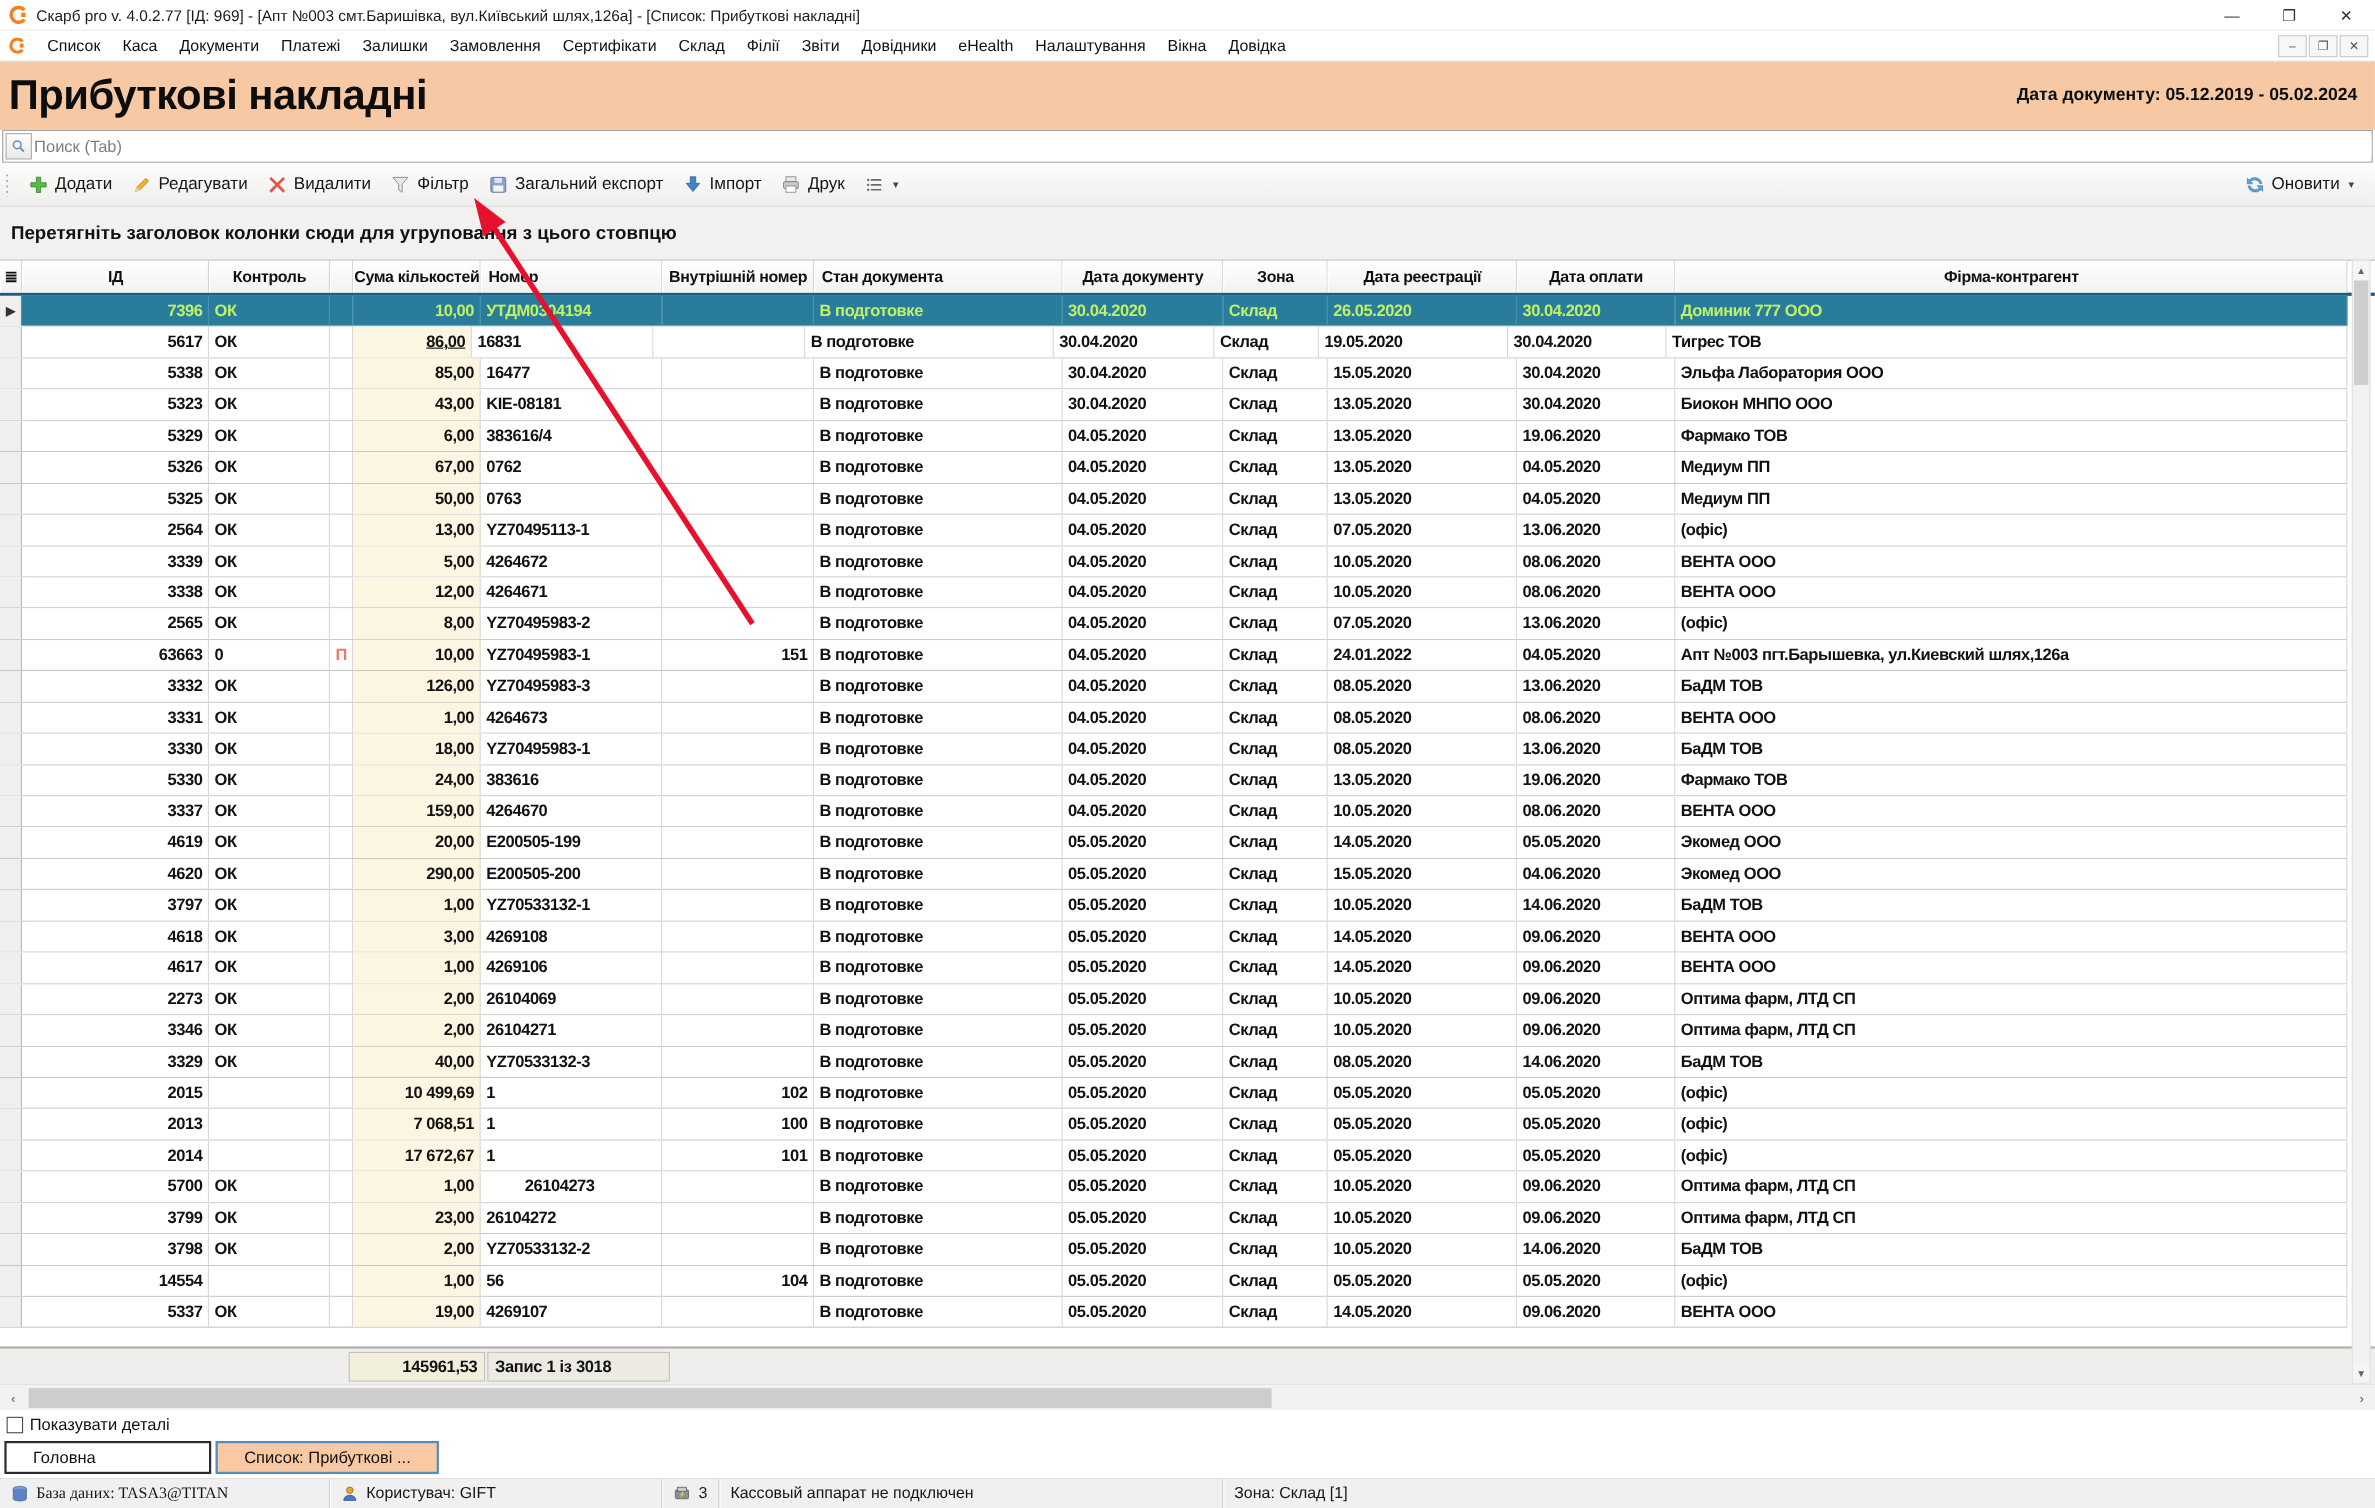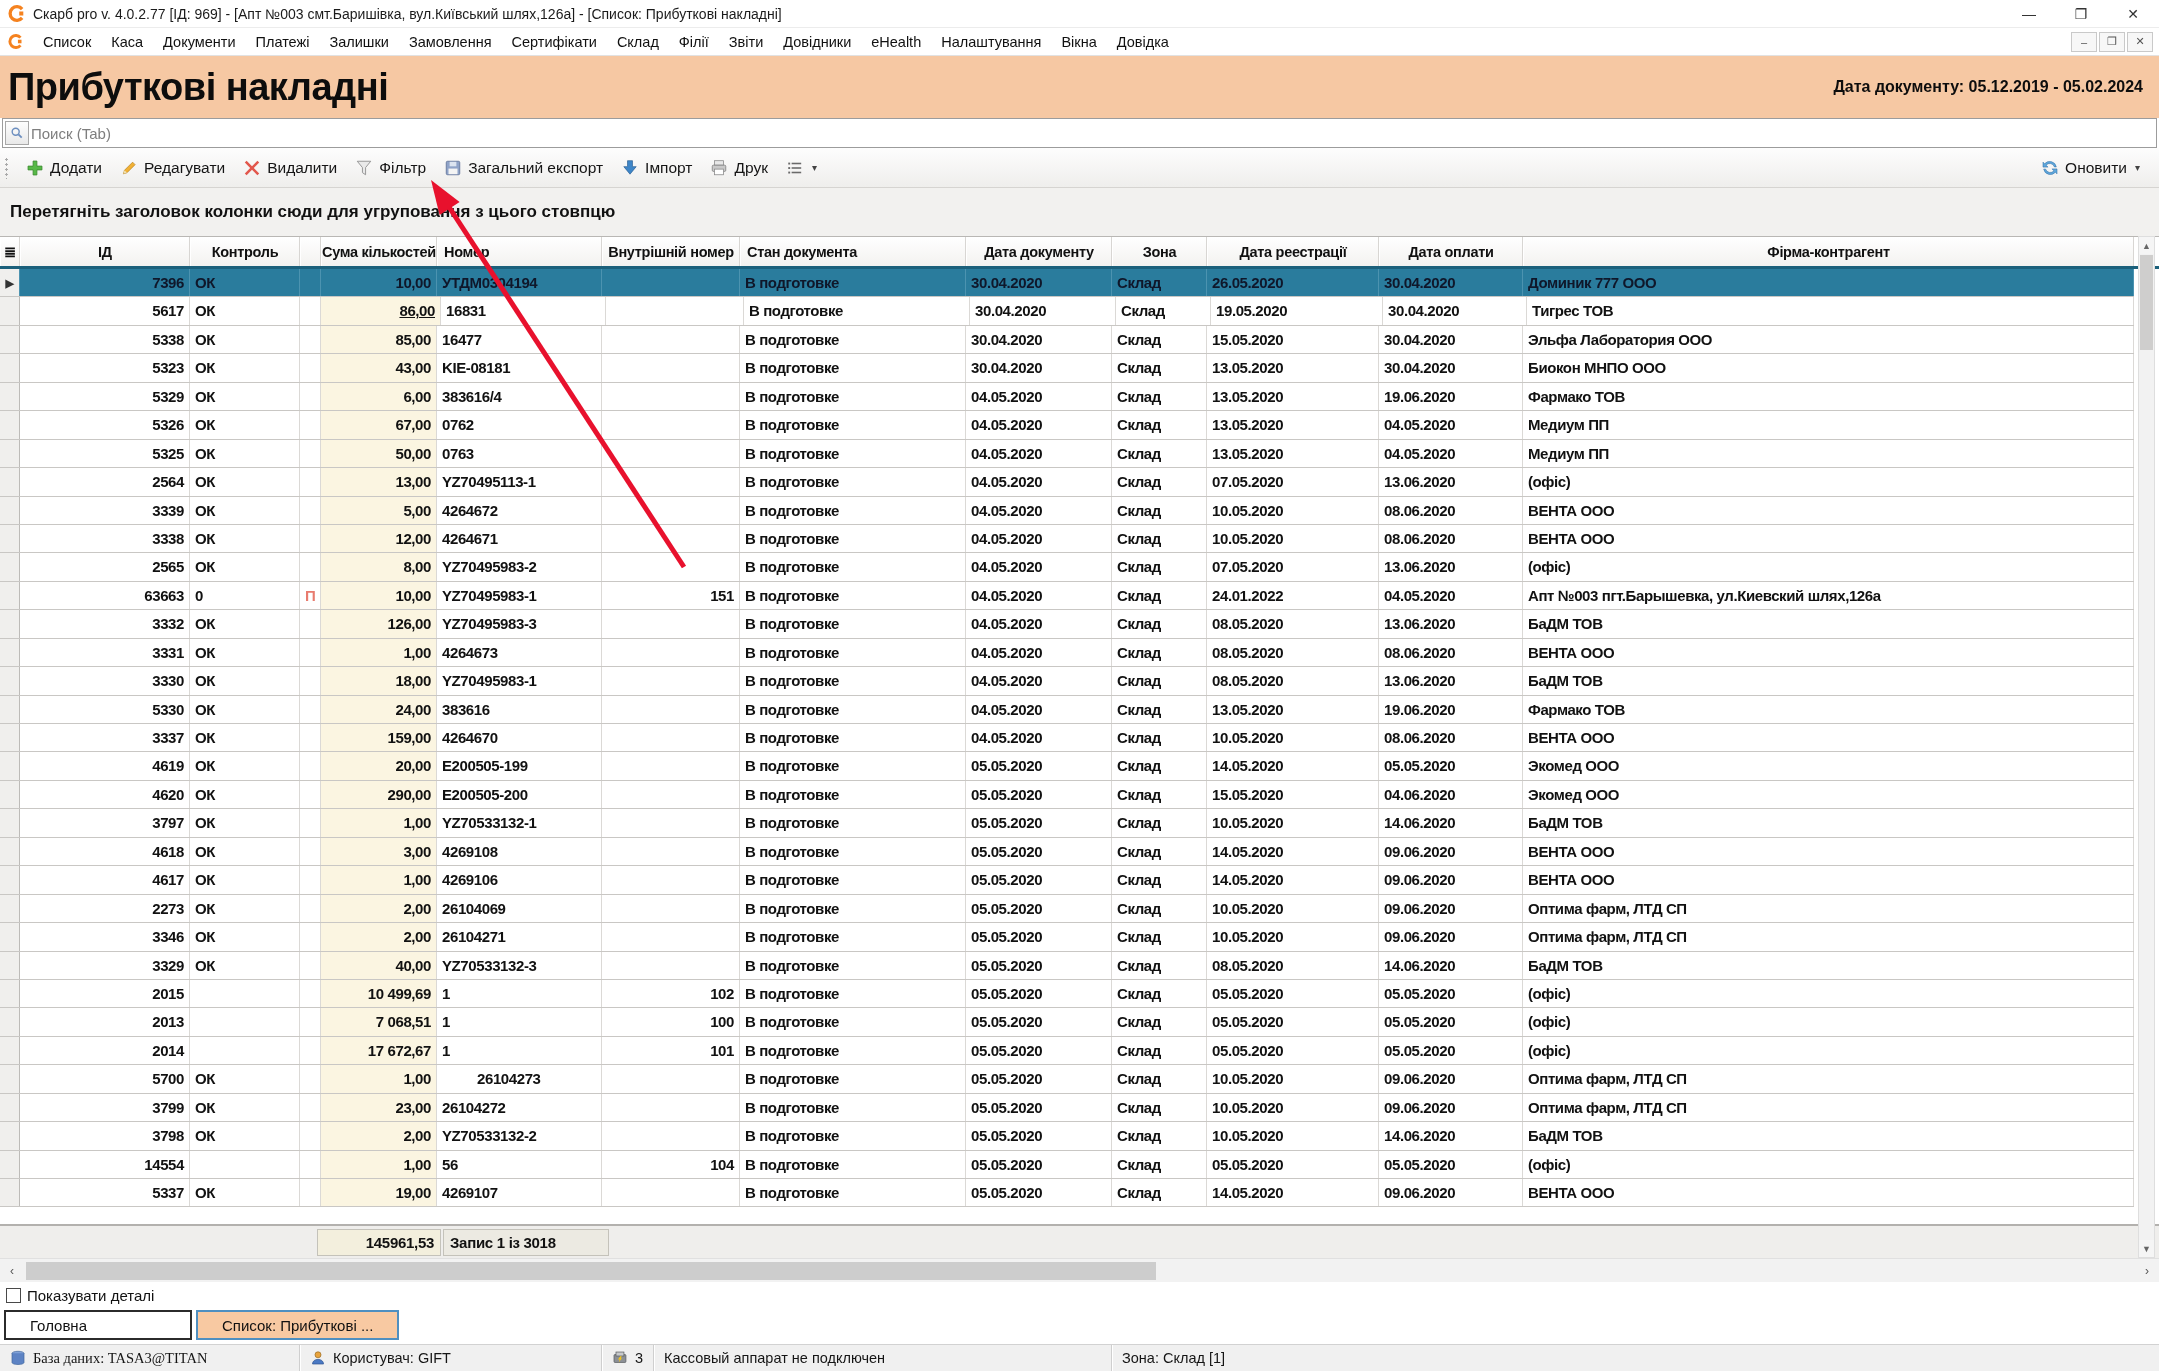--- a/index.html
+++ b/index.html
@@ -45,21 +45,21 @@
                 font-size:14.5px; font-weight:bold; display:flex; align-items:center; justify-content:center; white-space:nowrap; overflow:hidden; letter-spacing:-0.3px; }
   .grid-hcell.left { justify-content:flex-start; padding-left:6px; }
   .grid-body { height:939px; padding-right:25px; }
   .grid-row { display:flex; height:28.45px; border-bottom:1px solid #c9c7c4; background:#fff; }
   .grid-cell { border-right:1px solid #dbd9d6; font-size:15px; font-weight:bold; letter-spacing:-0.4px;
                line-height:27px; padding:0 5px; white-space:nowrap; overflow:hidden; }
   .grid-cell.flex { flex:1; }
   .grid-cell.sumcol { background:var(--sum_col_bg); }
   .grid-cell.indicator { background:#f0efed; border-right:1px solid #bdbbb8; padding:0 2px; font-size:11px; color:#333; text-align:center; line-height:28px; }
   .grid-cell.pmark { color:#e87b6e; text-align:center; }
-  .grid-row.selected .grid-cell { background:var(--selection); color:#0f172a; border-right-color:#4c93b0; }
+  .grid-row.selected .grid-cell { background:var(--selection); color:#bef264; border-right-color:#4c93b0; }
   .grid-row.selected .grid-cell.indicator { background:#f0efed; color:#333; }
   .grid-row.selected .grid-cell.sumcol { background:var(--selection); }
   .grid-gap { height:16px; background:#fff; }
   .grid-footer { height:34px; background:#efeeec; border-top:2px solid #b3b1ae; position:relative; }
   .sum-box { position:absolute; left:317px; top:3px; width:124px; height:27px; background:#f3efdd; border:1px solid #c4c2ba;
              font-size:15px; font-weight:bold; text-align:right; line-height:25px; padding-right:6px; letter-spacing:-0.3px; }
   .rec-box { position:absolute; left:443px; top:3px; width:166px; height:27px; background:#eceae2; border:1px solid #c4c2ba;
              font-size:15px; font-weight:bold; line-height:25px; padding-left:6px; letter-spacing:-0.3px; }
   
   .vscroll { position:absolute; top:48px; right:4px; width:17px; bottom:0; background:#f2f2f2; border:1px solid #dedede; }
@@ -262,21 +262,21 @@
         <div class="grid-cell" style="width: 95px;">Склад</div>
         <div class="grid-cell" style="width: 172px;">26.05.2020</div>
         <div class="grid-cell" style="width: 144px;">30.04.2020</div>
         <div class="grid-cell flex">Доминик 777 ООО</div>
       </div>
       <div class="grid-row">
         <div class="grid-cell indicator" style="width: 20px;"></div>
         <div class="grid-cell" style="width: 170px; text-align: right;">5617</div>
         <div class="grid-cell" style="width: 110px;">ОК</div>
         <div class="grid-cell" style="width: 21px; text-align: center;"></div>
-        <div class="grid-cell sumcol" style="width: 120px; text-align: right; text-decoration: underline;">86,00</div>
+        <div class="grid-cell sumcol" style="width: 108px; text-align: right; text-decoration: underline;">86,00</div>
         <div class="grid-cell" style="width: 165px;">16831</div>
         <div class="grid-cell" style="width: 138px; text-align: right;"></div>
         <div class="grid-cell" style="width: 226px;">В подготовке</div>
         <div class="grid-cell" style="width: 146px;">30.04.2020</div>
         <div class="grid-cell" style="width: 95px;">Склад</div>
         <div class="grid-cell" style="width: 172px;">19.05.2020</div>
         <div class="grid-cell" style="width: 144px;">30.04.2020</div>
         <div class="grid-cell flex">Тигрес ТОВ</div>
       </div>
       <div class="grid-row">

